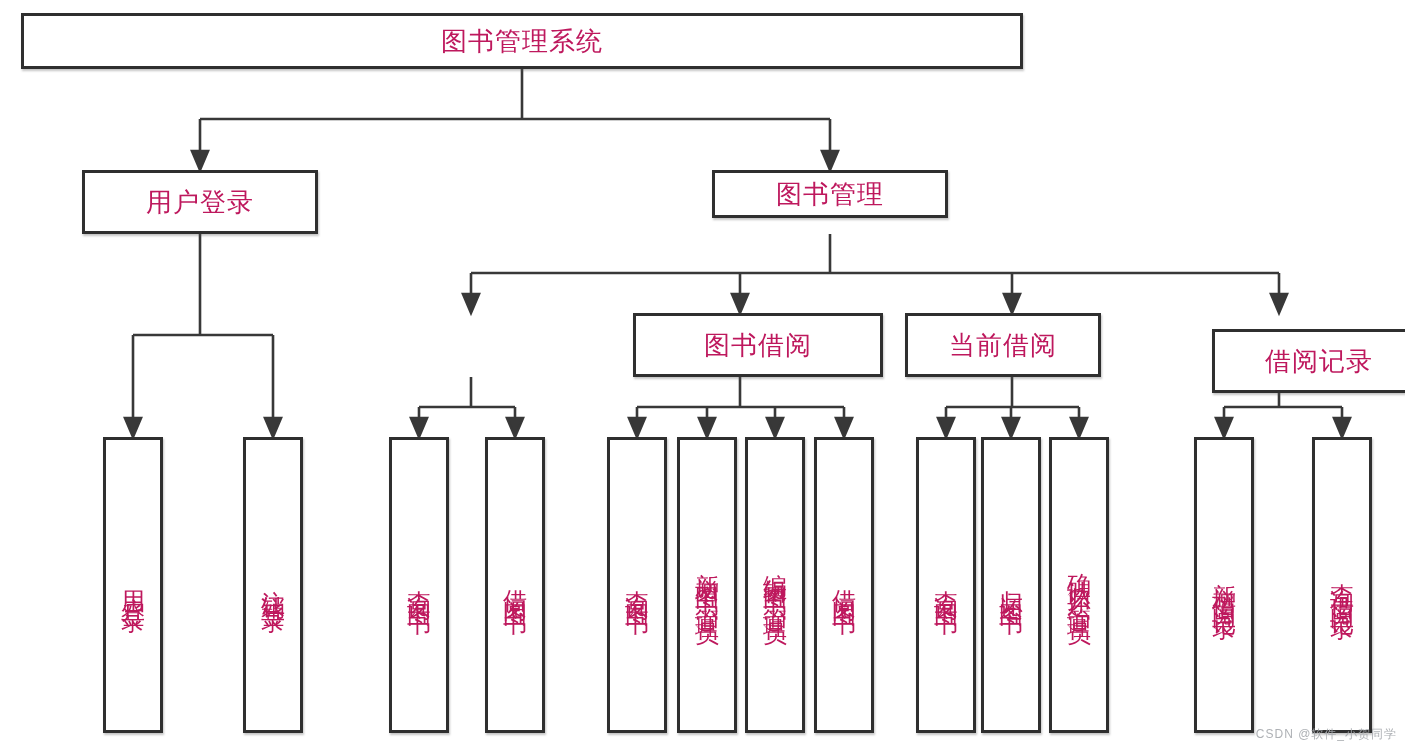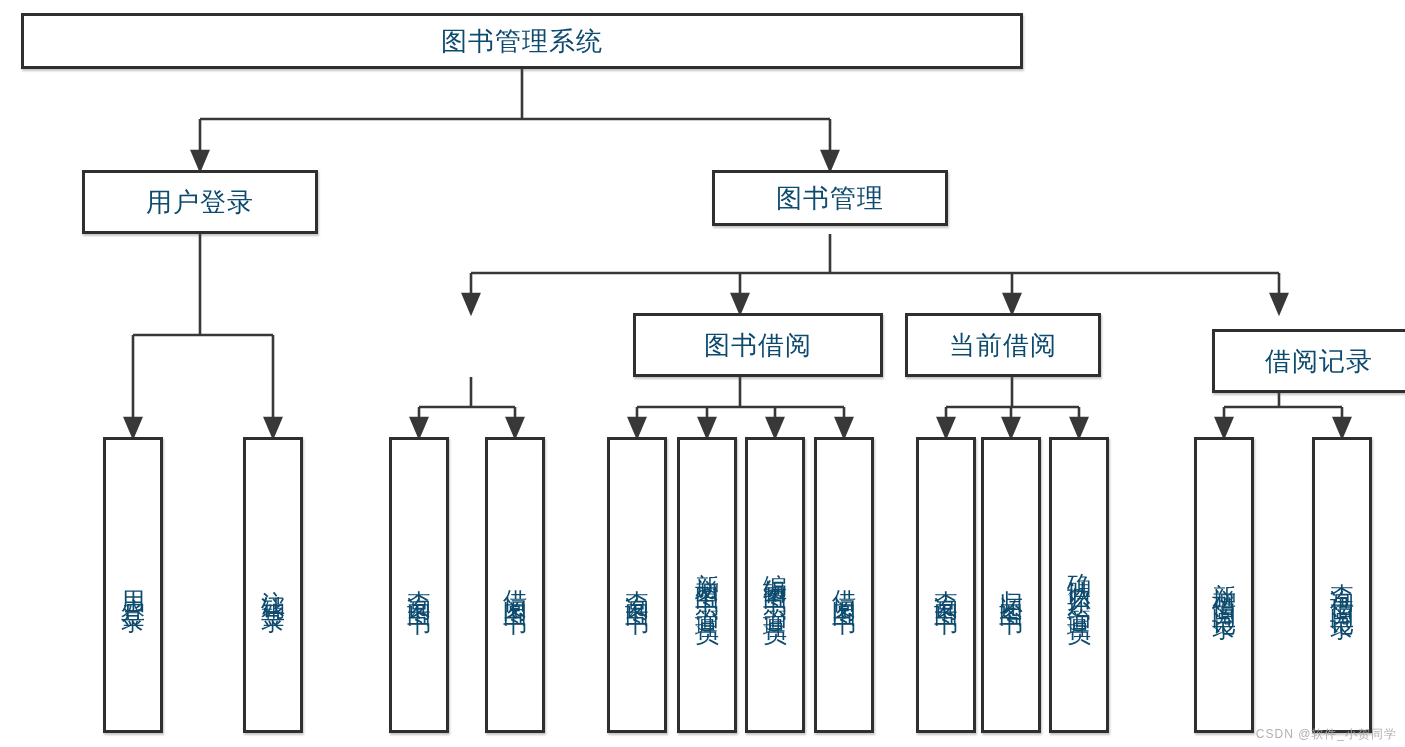--- a/index.html
+++ b/index.html
@@ -19,21 +19,21 @@
   .node {
     position: absolute;
     box-sizing: border-box;
     background: #ffffff;
     border: 3px solid #2f2f2f;
     box-shadow: 1px 2px 2px rgba(90,90,90,0.35);
     display: flex;
     align-items: center;
     justify-content: center;
     z-index: 2;
-    color: #0c4a6e;
+    color: #be185d;
     font-size: 26px;
     letter-spacing: 1px;
     white-space: nowrap;
   }
   .leaf {
     font-size: 24px;
   }
   .leaf .vtext {
     writing-mode: vertical-rl;
     text-orientation: mixed;
@@ -108,21 +108,21 @@
     </g>
   </svg>
 
   <div class="node" style="left:21px; top:13px; width:1002px; height:56px;">
     <span>图书管理系统</span>
   </div>
 
   <div class="node" style="left:82px; top:170px; width:236px; height:64px;">
     <span>用户登录</span>
   </div>
-  <div class="node" style="left:712px; top:170px; width:236px; height:56px;">
+  <div class="node" style="left:712px; top:170px; width:236px; height:48px;">
     <span>图书管理</span>
   </div>
 
   <div class="node" style="left:633px; top:313px; width:250px; height:64px;">
     <span>图书借阅</span>
   </div>
   <div class="node" style="left:905px; top:313px; width:196px; height:64px;">
     <span>当前借阅</span>
   </div>
   <div class="node" style="left:1212px; top:313px; width:214px; height:64px;margin-top:16px;">

